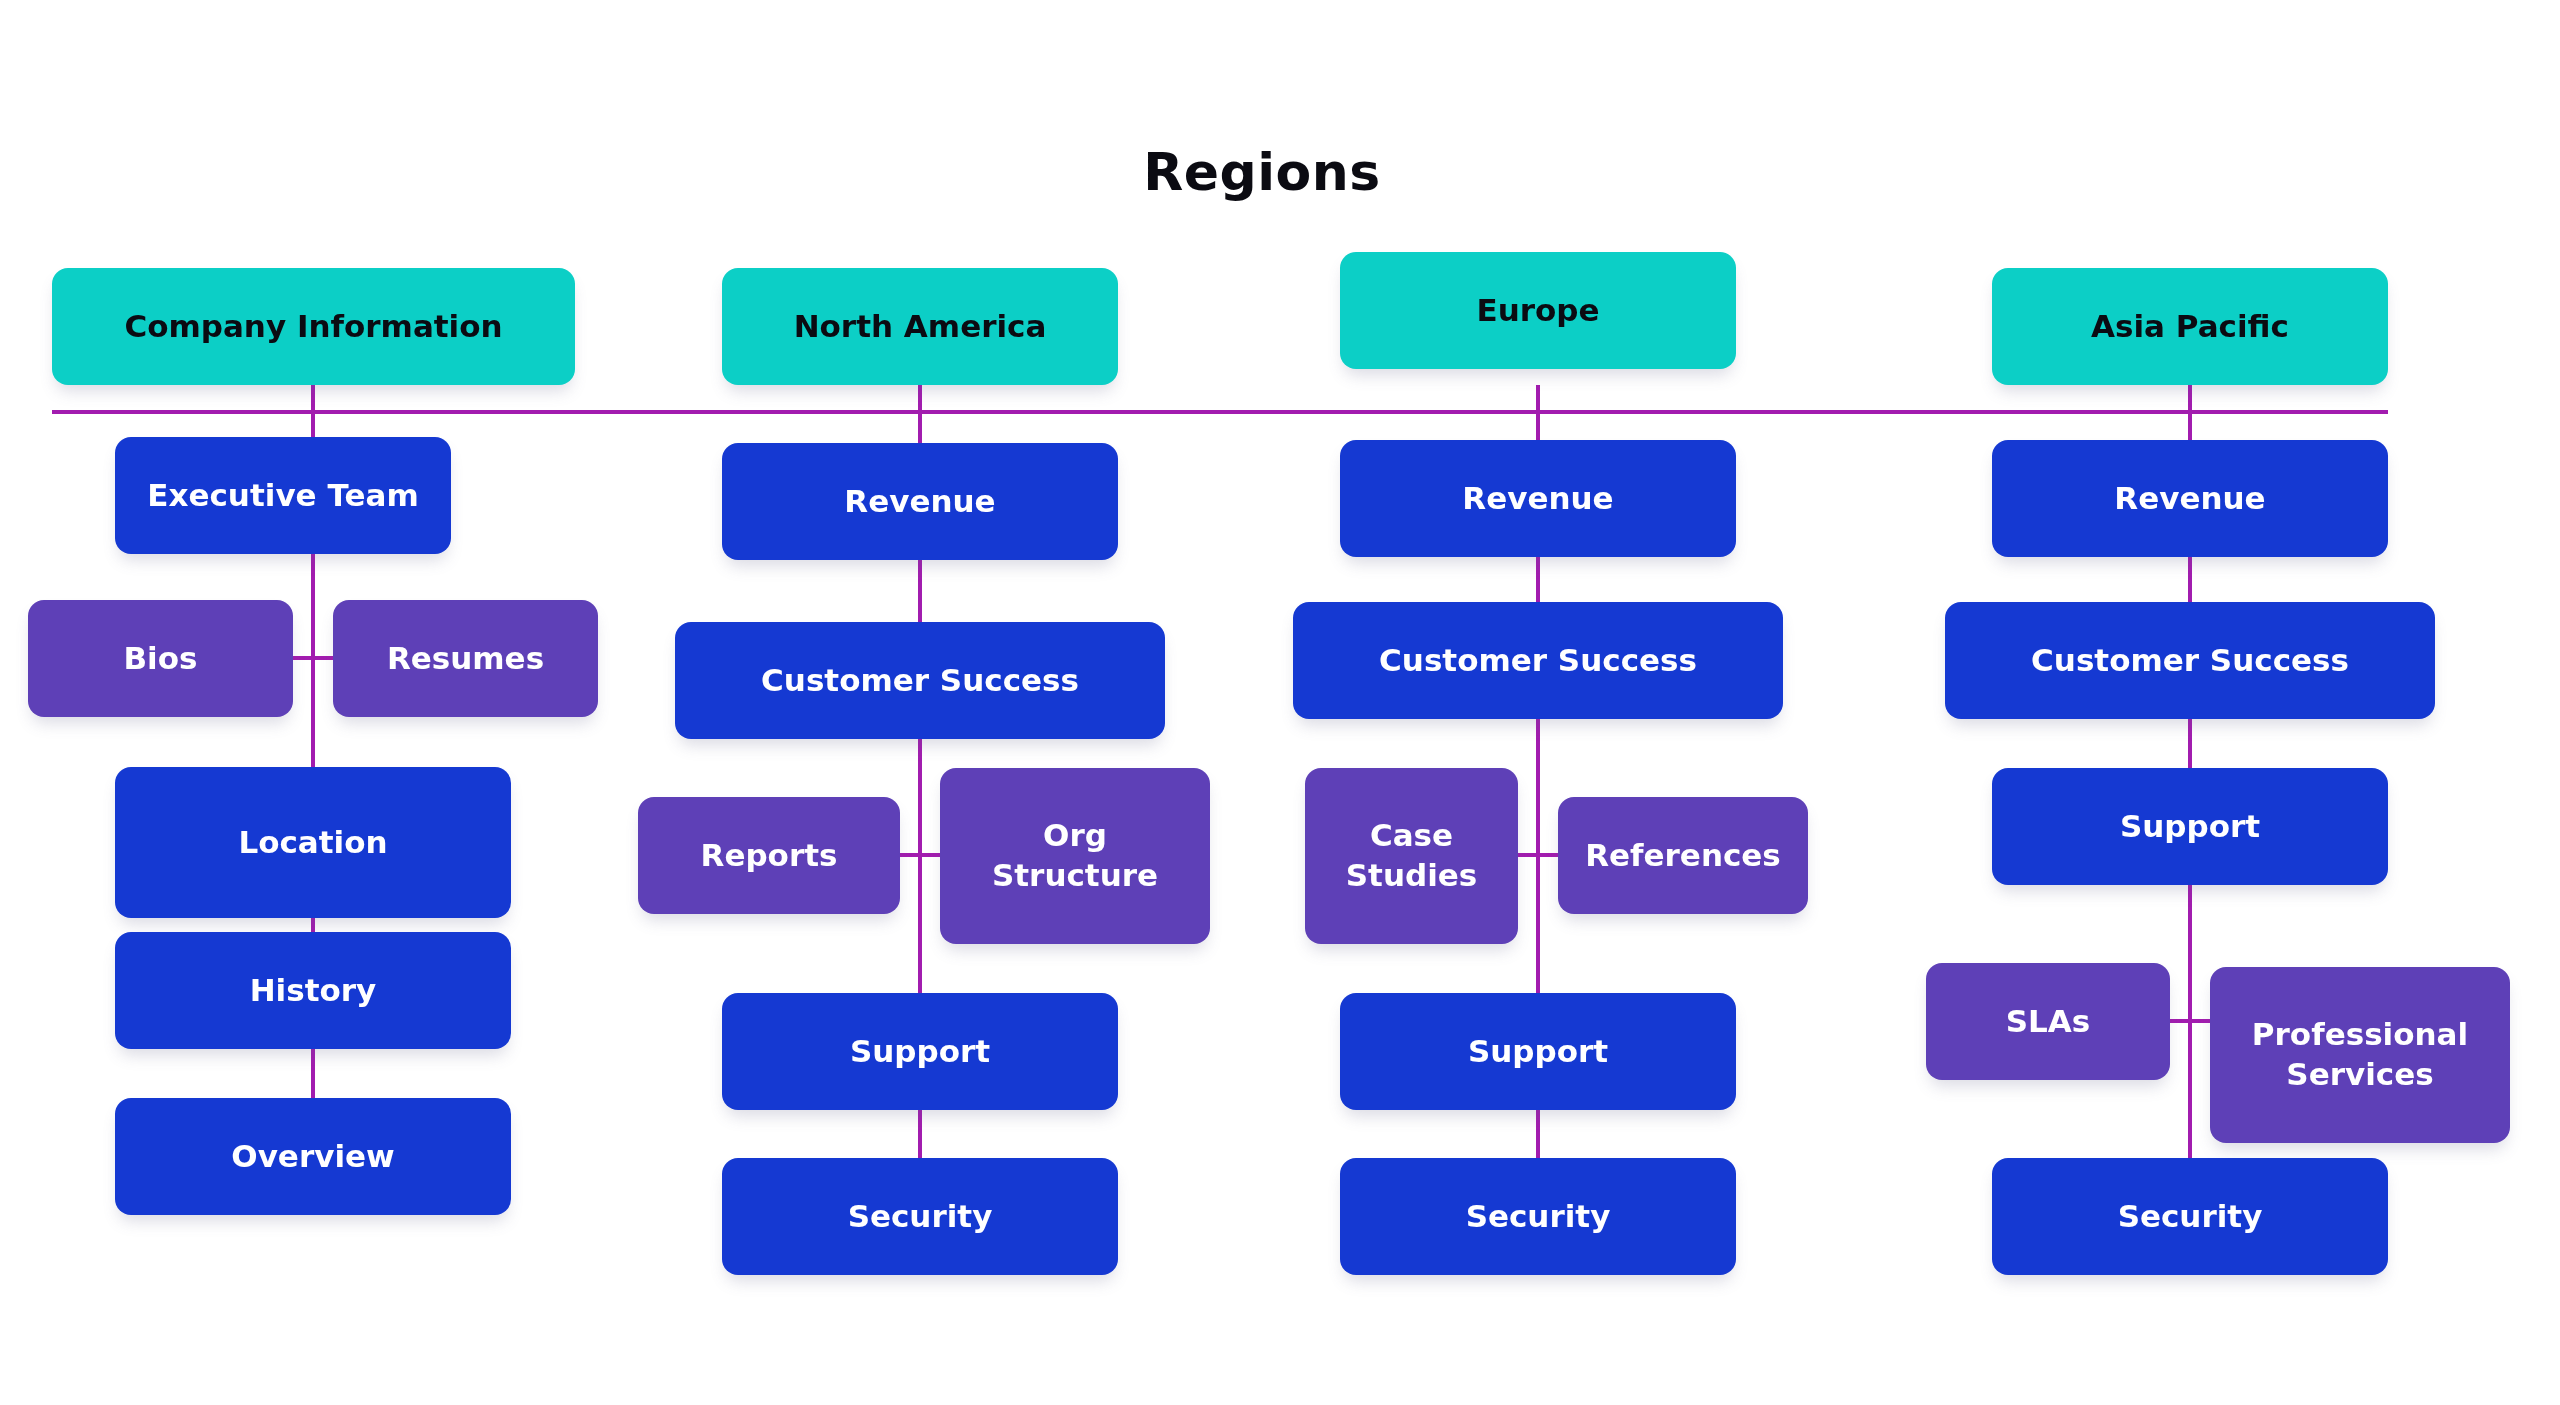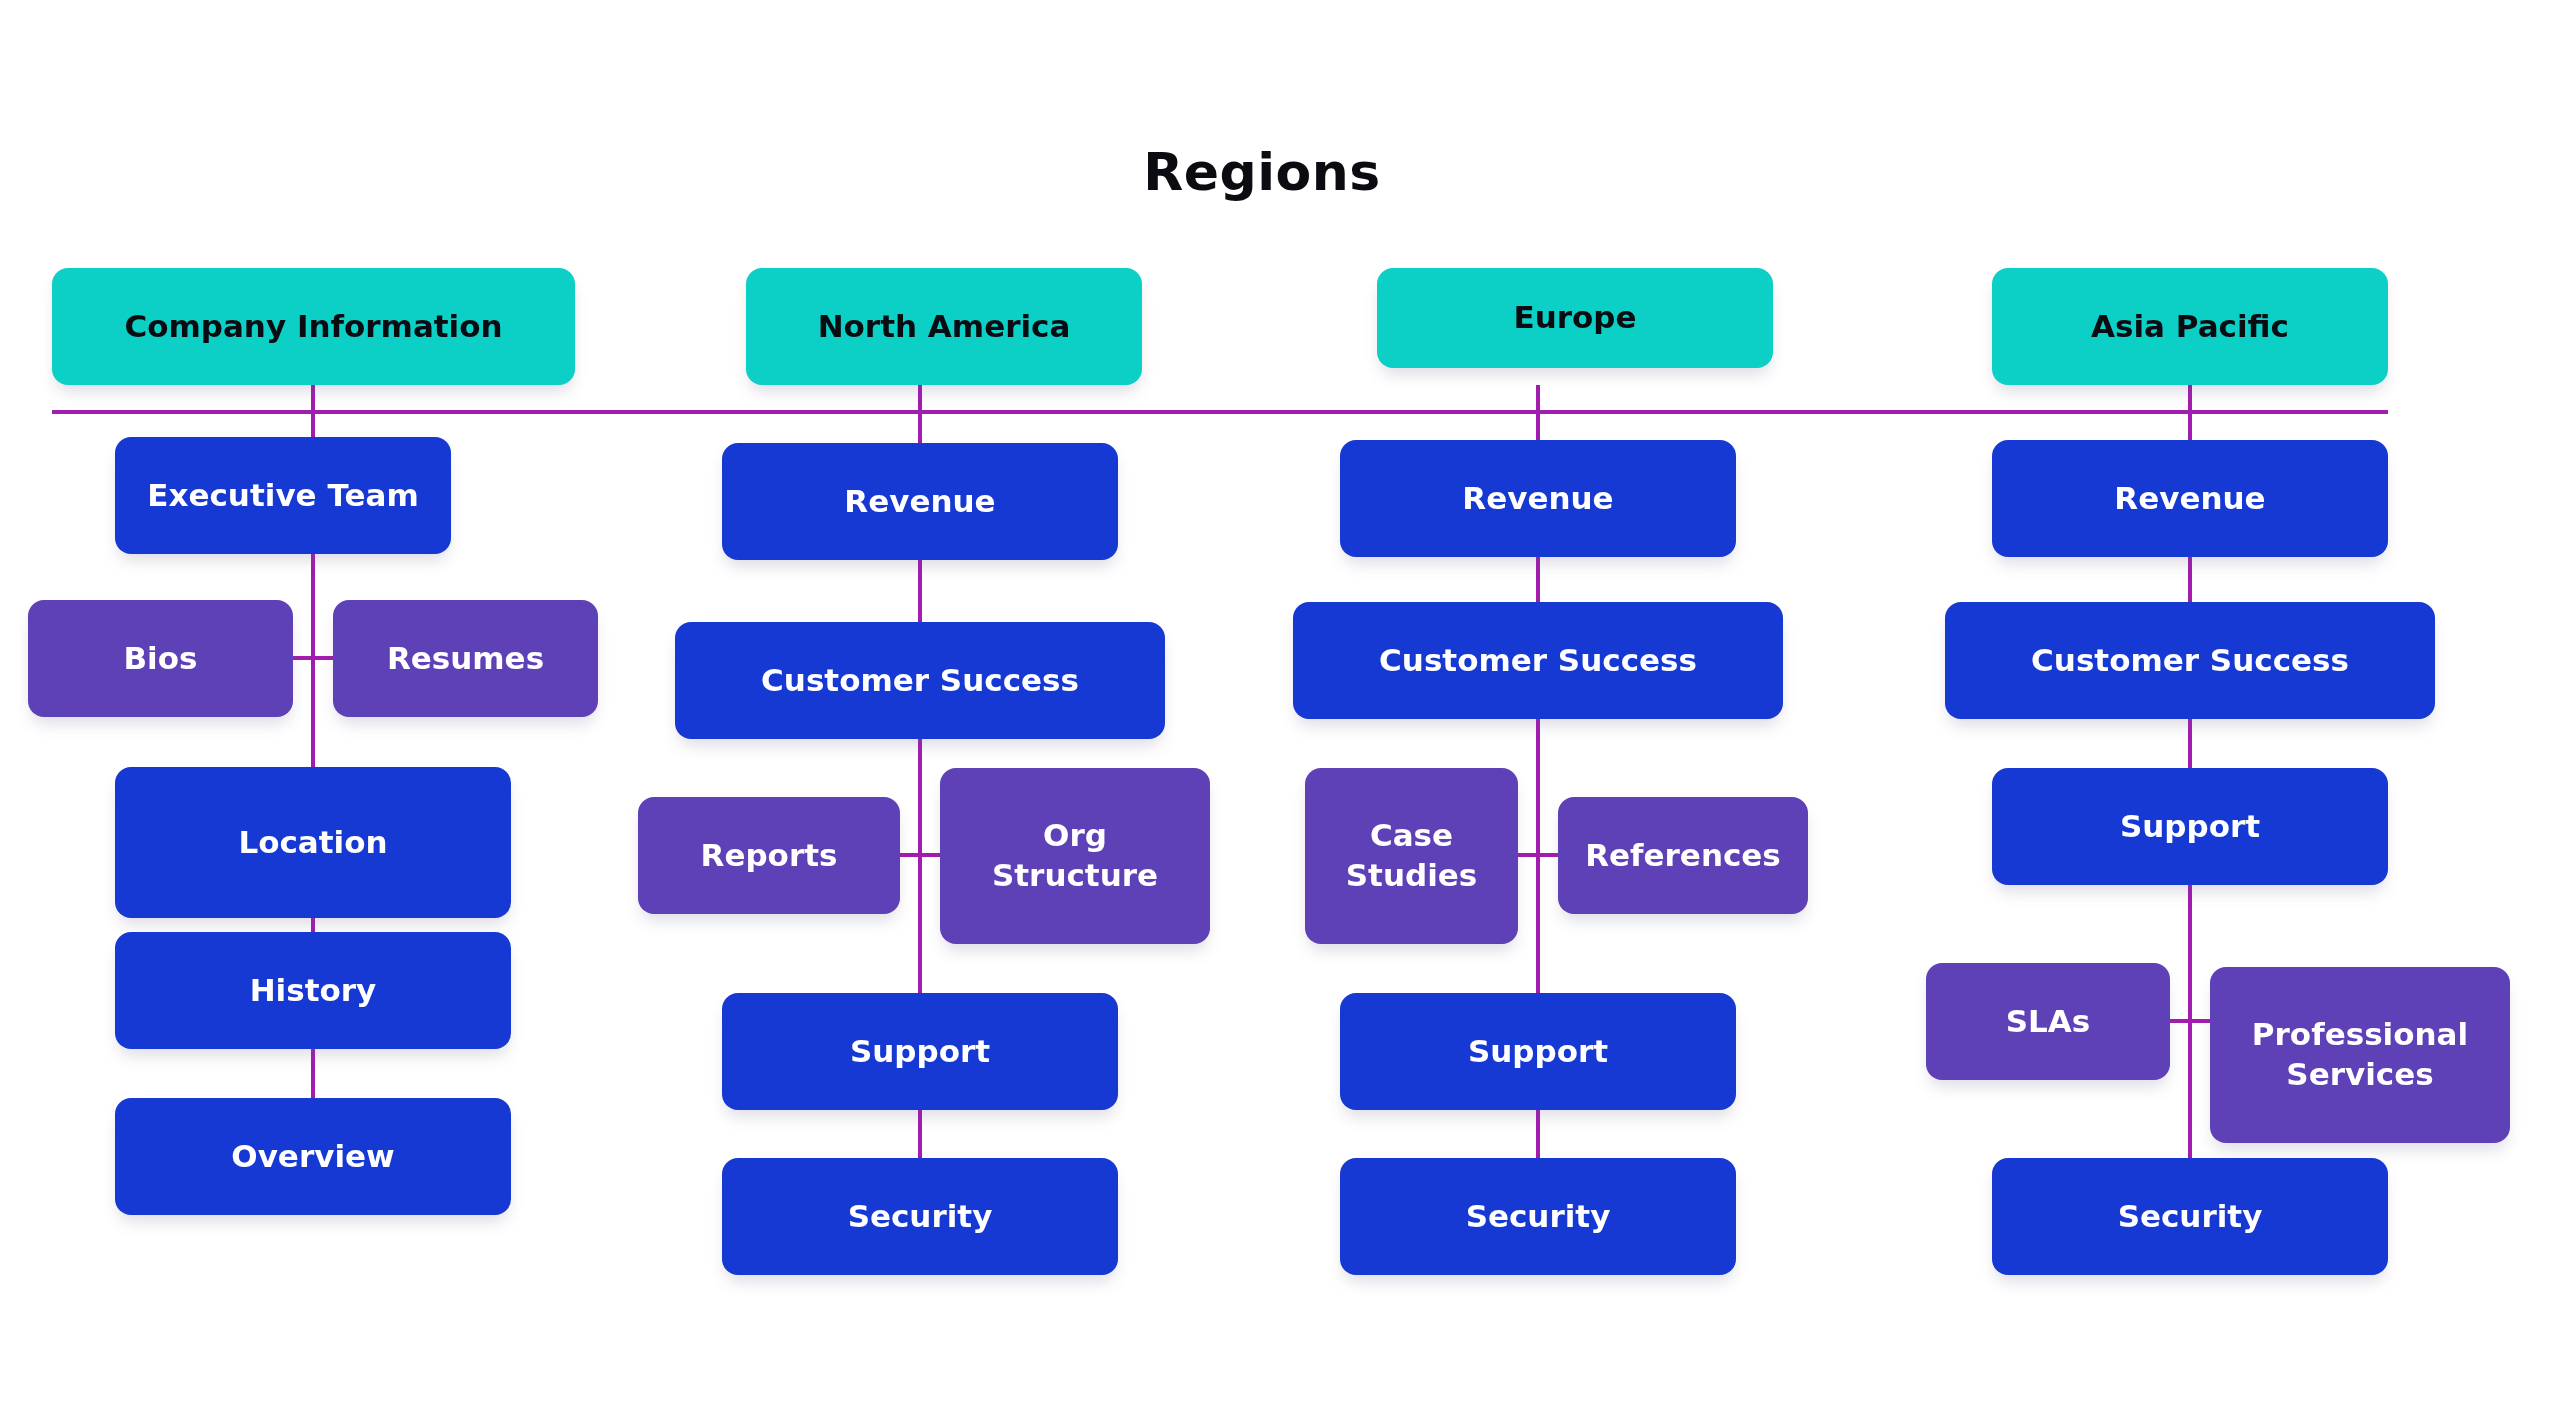--- a/index.html
+++ b/index.html
@@ -45,29 +45,29 @@
   <div class="line" style="left:2158px; top:1019px; width:64px; height:4px;"></div>
 
   <div class="node teal" style="left:52px; top:268px; width:523px; height:117px;">Company Information</div>
   <div class="node blue" style="left:115px; top:437px; width:336px; height:117px;">Executive Team</div>
   <div class="node purple" style="left:28px; top:600px; width:265px; height:117px;">Bios</div>
   <div class="node purple" style="left:333px; top:600px; width:265px; height:117px;">Resumes</div>
   <div class="node blue" style="left:115px; top:767px; width:396px; height:151px;">Location</div>
   <div class="node blue" style="left:115px; top:932px; width:396px; height:117px;">History</div>
   <div class="node blue" style="left:115px; top:1098px; width:396px; height:117px;">Overview</div>
 
-  <div class="node teal" style="left:722px; top:268px; width:396px; height:117px;margin-left:24px;">North America</div>
+  <div class="node teal" style="left:722px; top:268px; width:396px; height:117px;">North America</div>
   <div class="node blue" style="left:722px; top:443px; width:396px; height:117px;">Revenue</div>
   <div class="node blue" style="left:675px; top:622px; width:490px; height:117px;">Customer Success</div>
   <div class="node purple" style="left:638px; top:797px; width:262px; height:117px;">Reports</div>
   <div class="node purple" style="left:940px; top:768px; width:270px; height:176px;">Org Structure</div>
   <div class="node blue" style="left:722px; top:993px; width:396px; height:117px;">Support</div>
   <div class="node blue" style="left:722px; top:1158px; width:396px; height:117px;">Security</div>
 
-  <div class="node teal" style="left:1340px; top:268px; width:396px; height:100px;margin-left:37px;">Europe</div>
+  <div class="node teal" style="left:1340px; top:252px; width:396px; height:117px;">Europe</div>
   <div class="node blue" style="left:1340px; top:440px; width:396px; height:117px;">Revenue</div>
   <div class="node blue" style="left:1293px; top:602px; width:490px; height:117px;">Customer Success</div>
   <div class="node purple" style="left:1305px; top:768px; width:213px; height:176px;">Case Studies</div>
   <div class="node purple" style="left:1558px; top:797px; width:250px; height:117px;">References</div>
   <div class="node blue" style="left:1340px; top:993px; width:396px; height:117px;">Support</div>
   <div class="node blue" style="left:1340px; top:1158px; width:396px; height:117px;">Security</div>
 
   <div class="node teal" style="left:1992px; top:268px; width:396px; height:117px;">Asia Pacific</div>
   <div class="node blue" style="left:1992px; top:440px; width:396px; height:117px;">Revenue</div>
   <div class="node blue" style="left:1945px; top:602px; width:490px; height:117px;">Customer Success</div>

